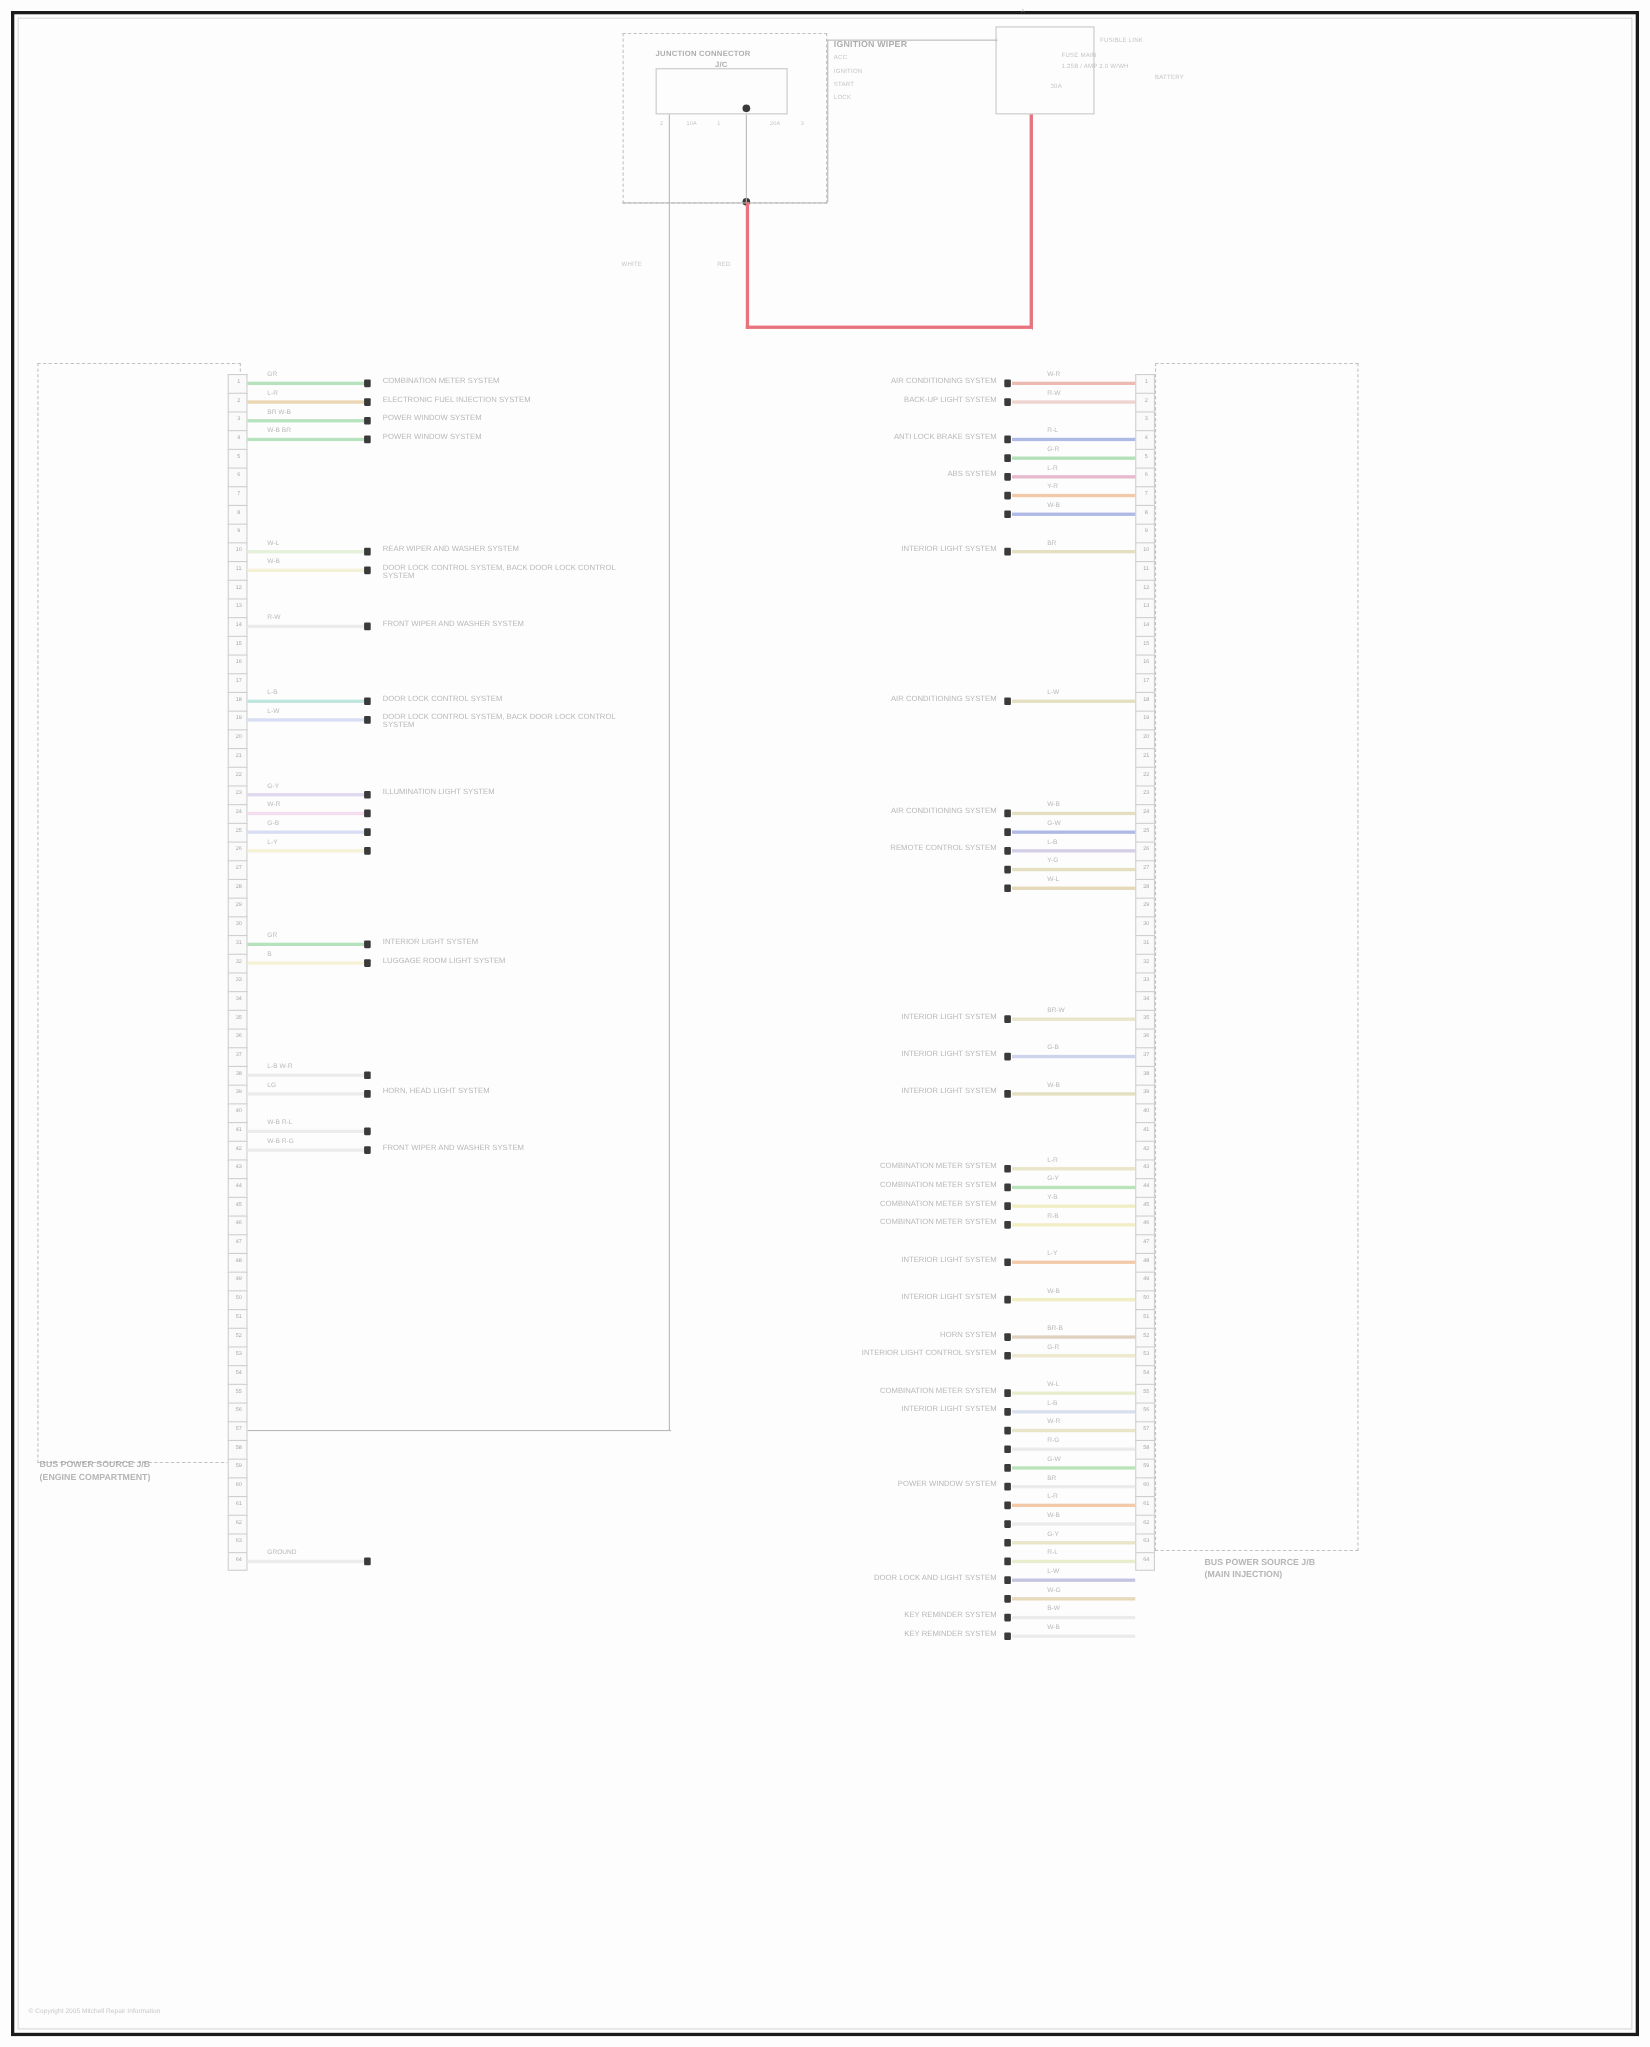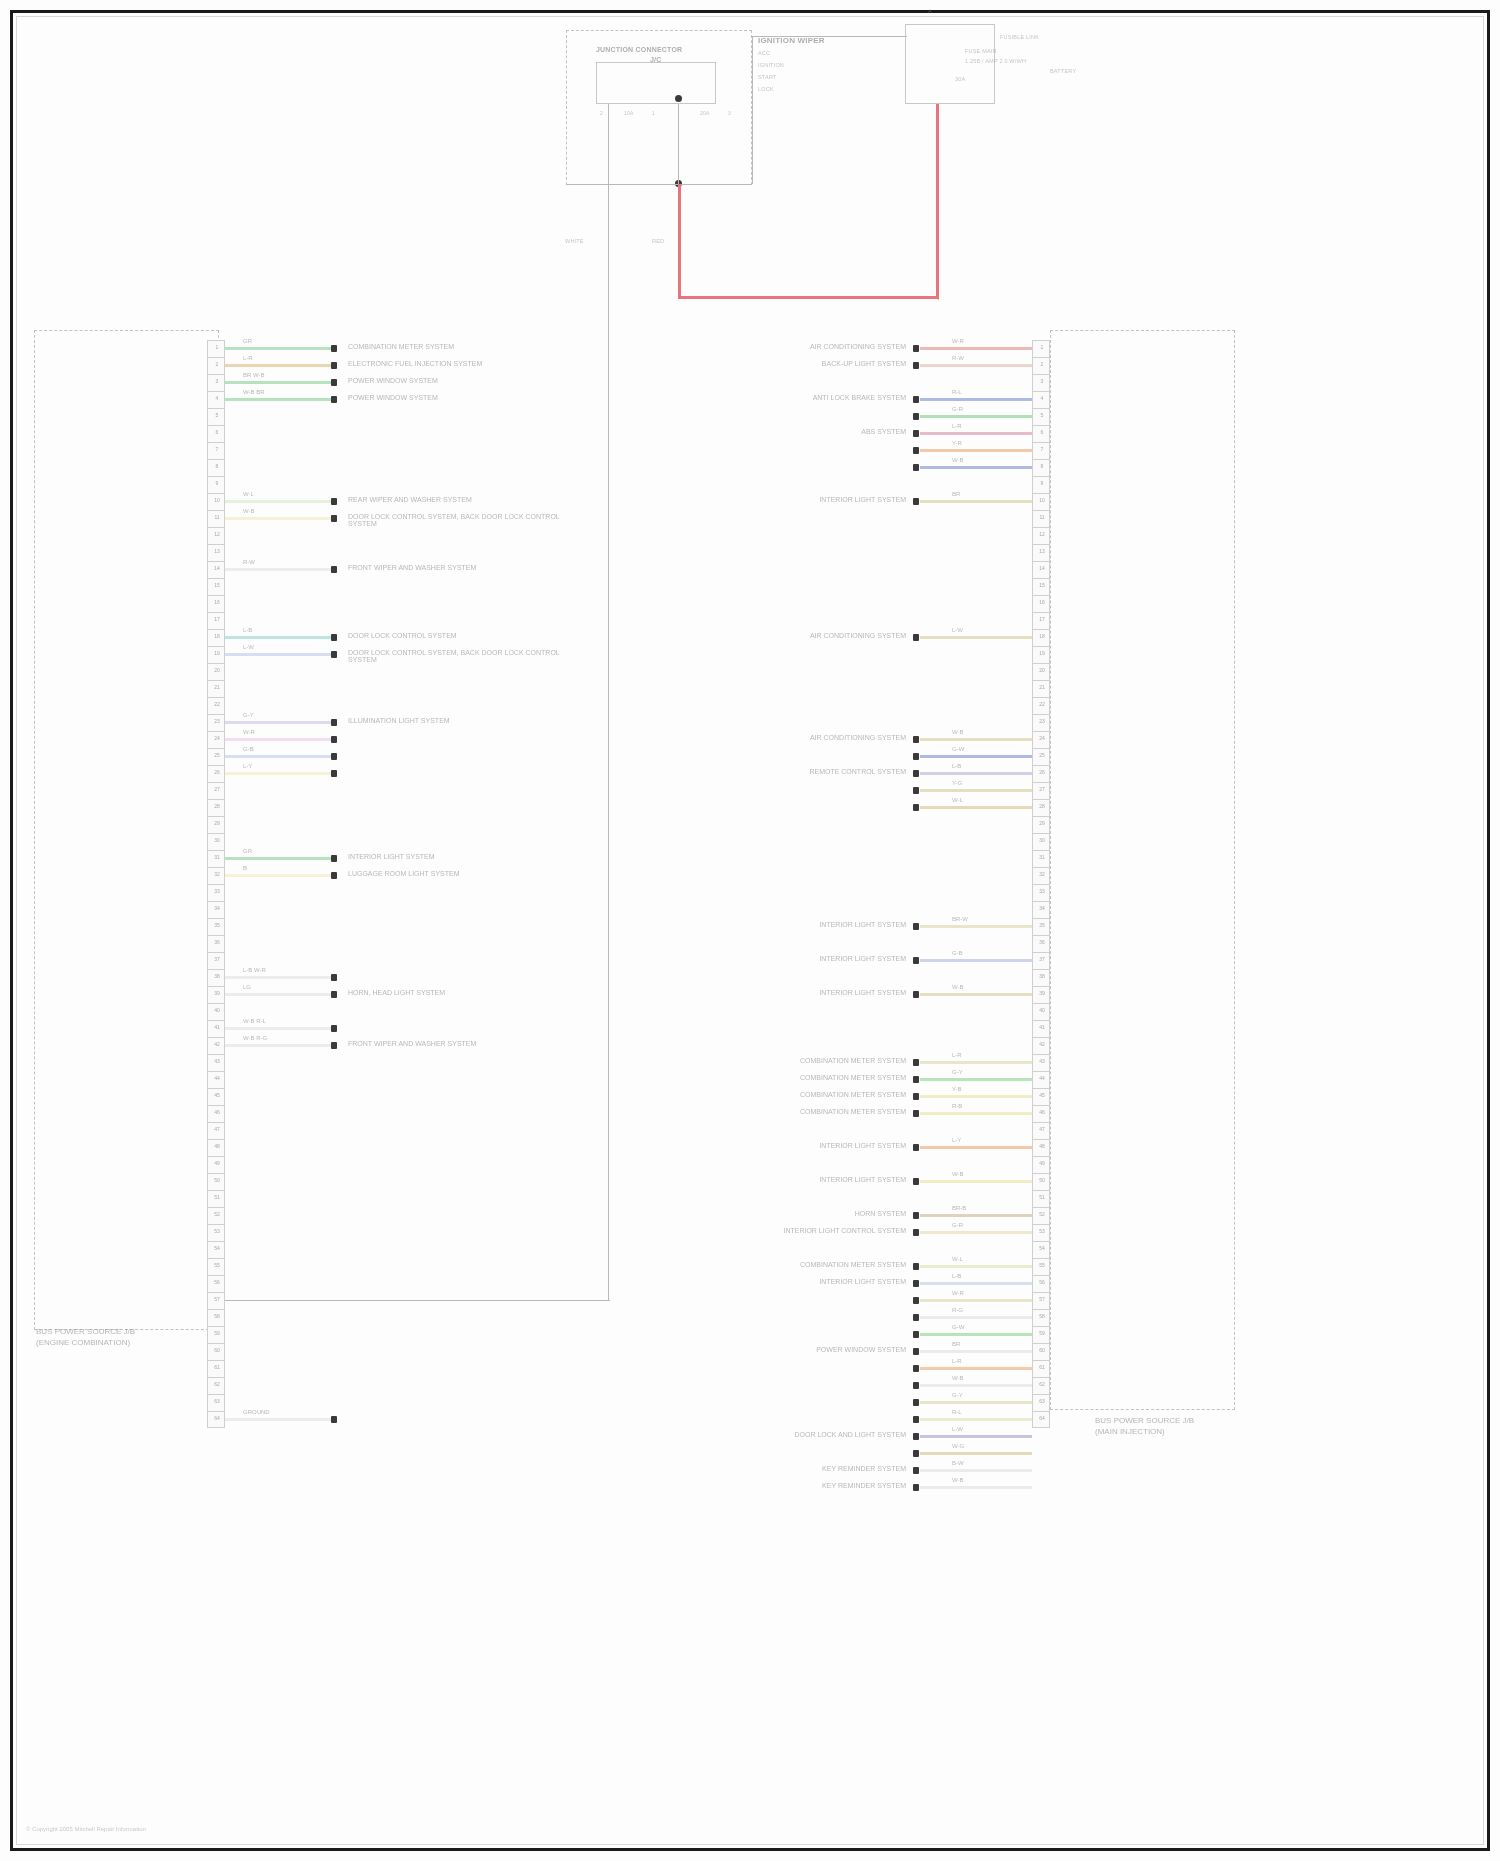--- a/index.html
+++ b/index.html
@@ -43,21 +43,21 @@
   .dot{position:absolute;width:7px;height:7px;background:#3a3a3a;border-radius:50%;}
   .dot.sq{border-radius:1px;width:6px;height:7px;}
 
   .desc{position:absolute;font-size:7px;color:#8d8d8d;white-space:nowrap;
         font-family:"Liberation Sans",sans-serif;}
   .desc.r{text-align:right;}
 
   .redwire{position:absolute;background:#e8737e;}
 
   .footnote{position:absolute;left:26px;top:1826px;font-size:6px;color:#c9c9c9;}
-  .bigcaption{position:absolute;font-size:8px;font-weight:normal;color:#8a8a8a;line-height:11px;}
+  .bigcaption{position:absolute;font-size:8px;font-weight:bold;color:#8a8a8a;line-height:11px;}
 </style>
 </head>
 <body>
 
 <div id="sheet">
 
   <div class="frame"></div>
   <div class="frame-inner"></div>
 
   <div class="dash" style="left:566px;top:30px;width:186px;height:155px;"></div>
@@ -300,21 +300,21 @@
       <div class="pincell">
         <span class="pinnum">63</span>
       </div>
       <div class="pincell">
         <span class="pinnum">64</span>
       </div>
     </div>
 
   <div class="bigcaption faded" style="left:36px;top:1326px;">
     <span>BUS POWER SOURCE J/B</span><br>
-    <span>(ENGINE COMBINATION)</span>
+    <span>(ENGINE COMPARTMENT)</span>
   </div>
 
   <div id="left-wires">
       <div class="wire" style="left: 225px; top: 347px; width: 108px; background: rgb(159, 216, 168); opacity: 0.75;"></div>
       <div class="wirelbl faded" style="left: 243px; top: 338px;">GR</div>
       <div class="dot sq" style="left: 331px; top: 345px;"></div>
       <div class="desc faded" style="left: 348px; top: 343px; max-width: 240px; white-space: normal;">COMBINATION METER SYSTEM</div>
       <div class="wire" style="left: 225px; top: 364px; width: 110px; background: rgb(227, 200, 154); opacity: 0.75;"></div>
       <div class="wirelbl faded" style="left: 243px; top: 355px;">L-R</div>
       <div class="dot sq" style="left: 331px; top: 362px;"></div>

